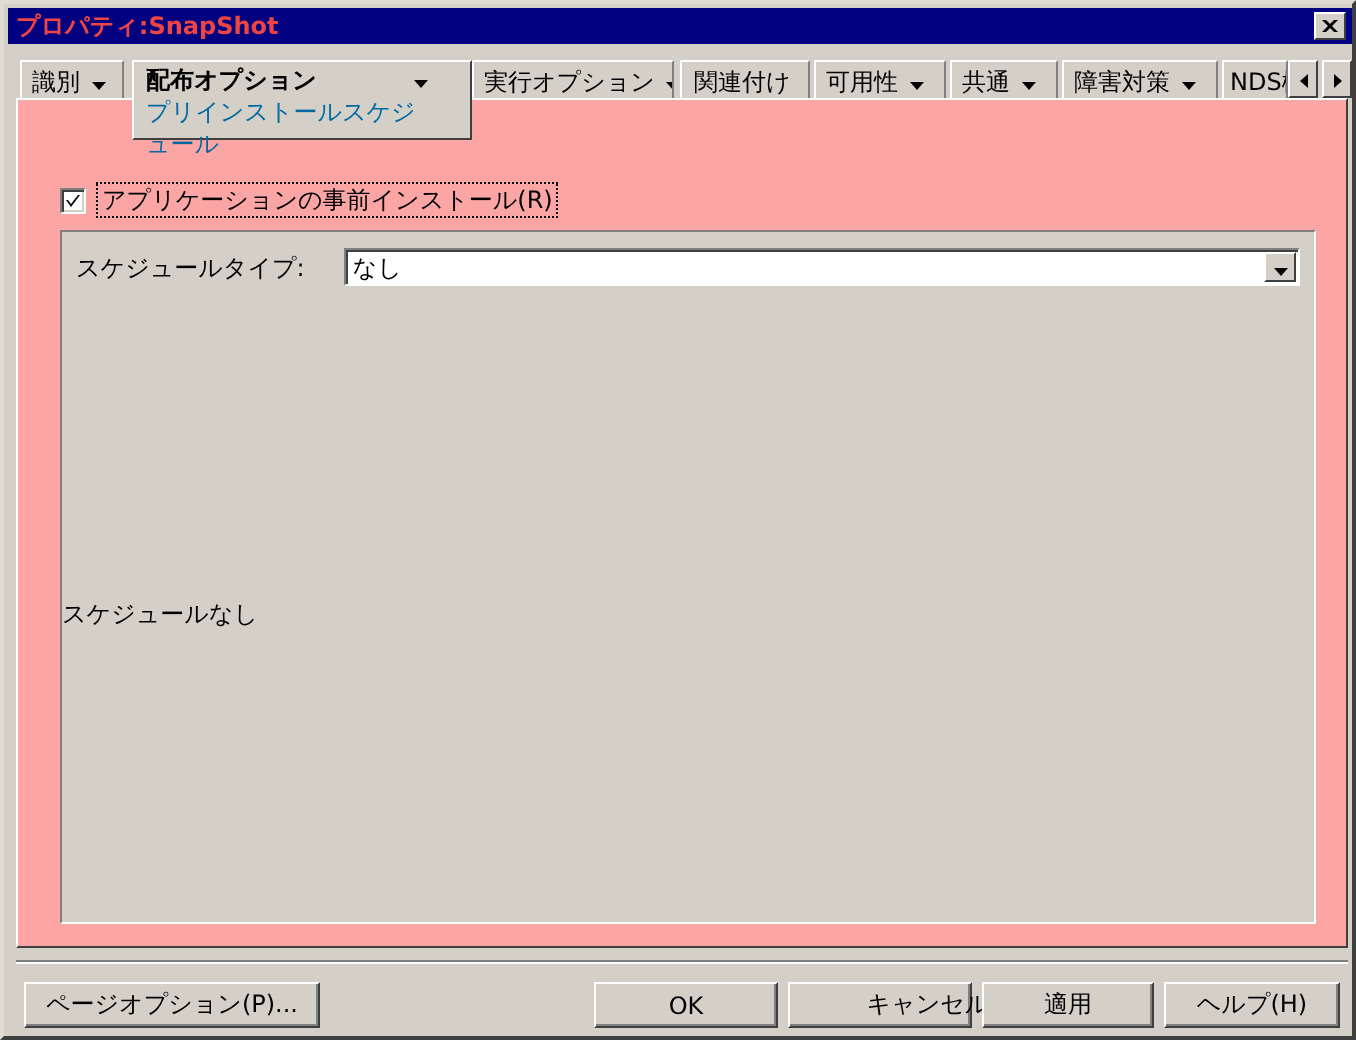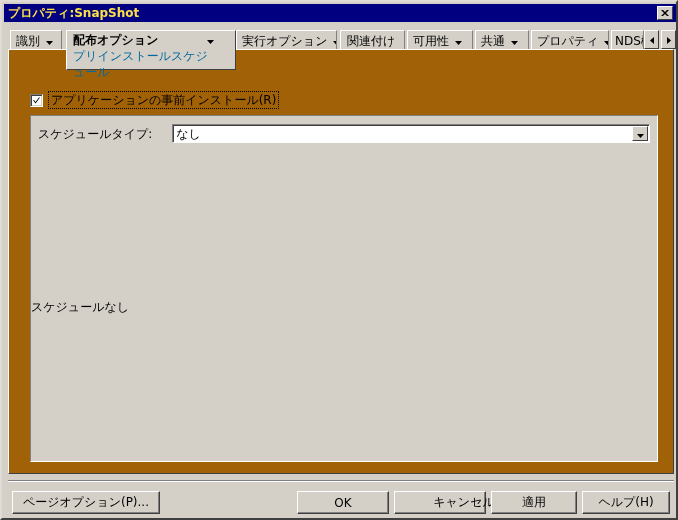--- a/index.html
+++ b/index.html
@@ -31,21 +31,21 @@
   
   #titlebar {
     position: absolute;
     left: 2px; top: 2px;
     width: 672px; height: 18px;
     background: #000080;
     display: flex;
     align-items: center;
   }
   #title-text {
-    color: #fde047;
+    color: #ef4444;
     font-weight: bold;
     font-size: 12px;
     padding-left: 4px;
     letter-spacing: 0px;
     white-space: nowrap;
     line-height: 18px;
   }
   #titlebar-spacer { flex: 1 1 auto; }
   #close-button {
     width: 16px; height: 14px;
@@ -144,21 +144,21 @@
   .scroll-btn + .scroll-btn { margin-left: 2px; }
 
   
   #page {
     position: absolute;
     left: 6px;
     top: 47px;
     width: 666px;
     height: 425px;
     box-sizing: border-box;
-    background: #a16207;
+    background: #fca5a5;
     border-top: 1px solid #ffffff;
     border-left: 1px solid #ffffff;
     border-right: 1px solid #3f3f3f;
     border-bottom: 1px solid #3f3f3f;
   }
 
   
   #precheck-row {
     position: absolute;
     left: 21px;
@@ -364,21 +364,21 @@
     <div class="tab" id="tab-4" style="left:471px; width:54px;">
       <span class="tab-label">共通</span>
       <span class="tab-arrow">
         <svg width="7" height="4" viewBox="0 0 7 4">
             <path d="M0,0 H7 L3.5,4 Z" fill="#000000"></path>
           </svg>
       </span>
     </div>
 
     <div class="tab" id="tab-5" style="left:527px; width:78px;">
-      <span class="tab-label">プロパティ</span>
+      <span class="tab-label">障害対策</span>
       <span class="tab-arrow">
         <svg width="7" height="4" viewBox="0 0 7 4">
             <path d="M0,0 H7 L3.5,4 Z" fill="#000000"></path>
           </svg>
       </span>
     </div>
 
     <div class="tab" id="tab-6" style="left:607px; width:33px; padding:0 3px;">
       <span class="tab-label">NDS権</span>
     </div>

